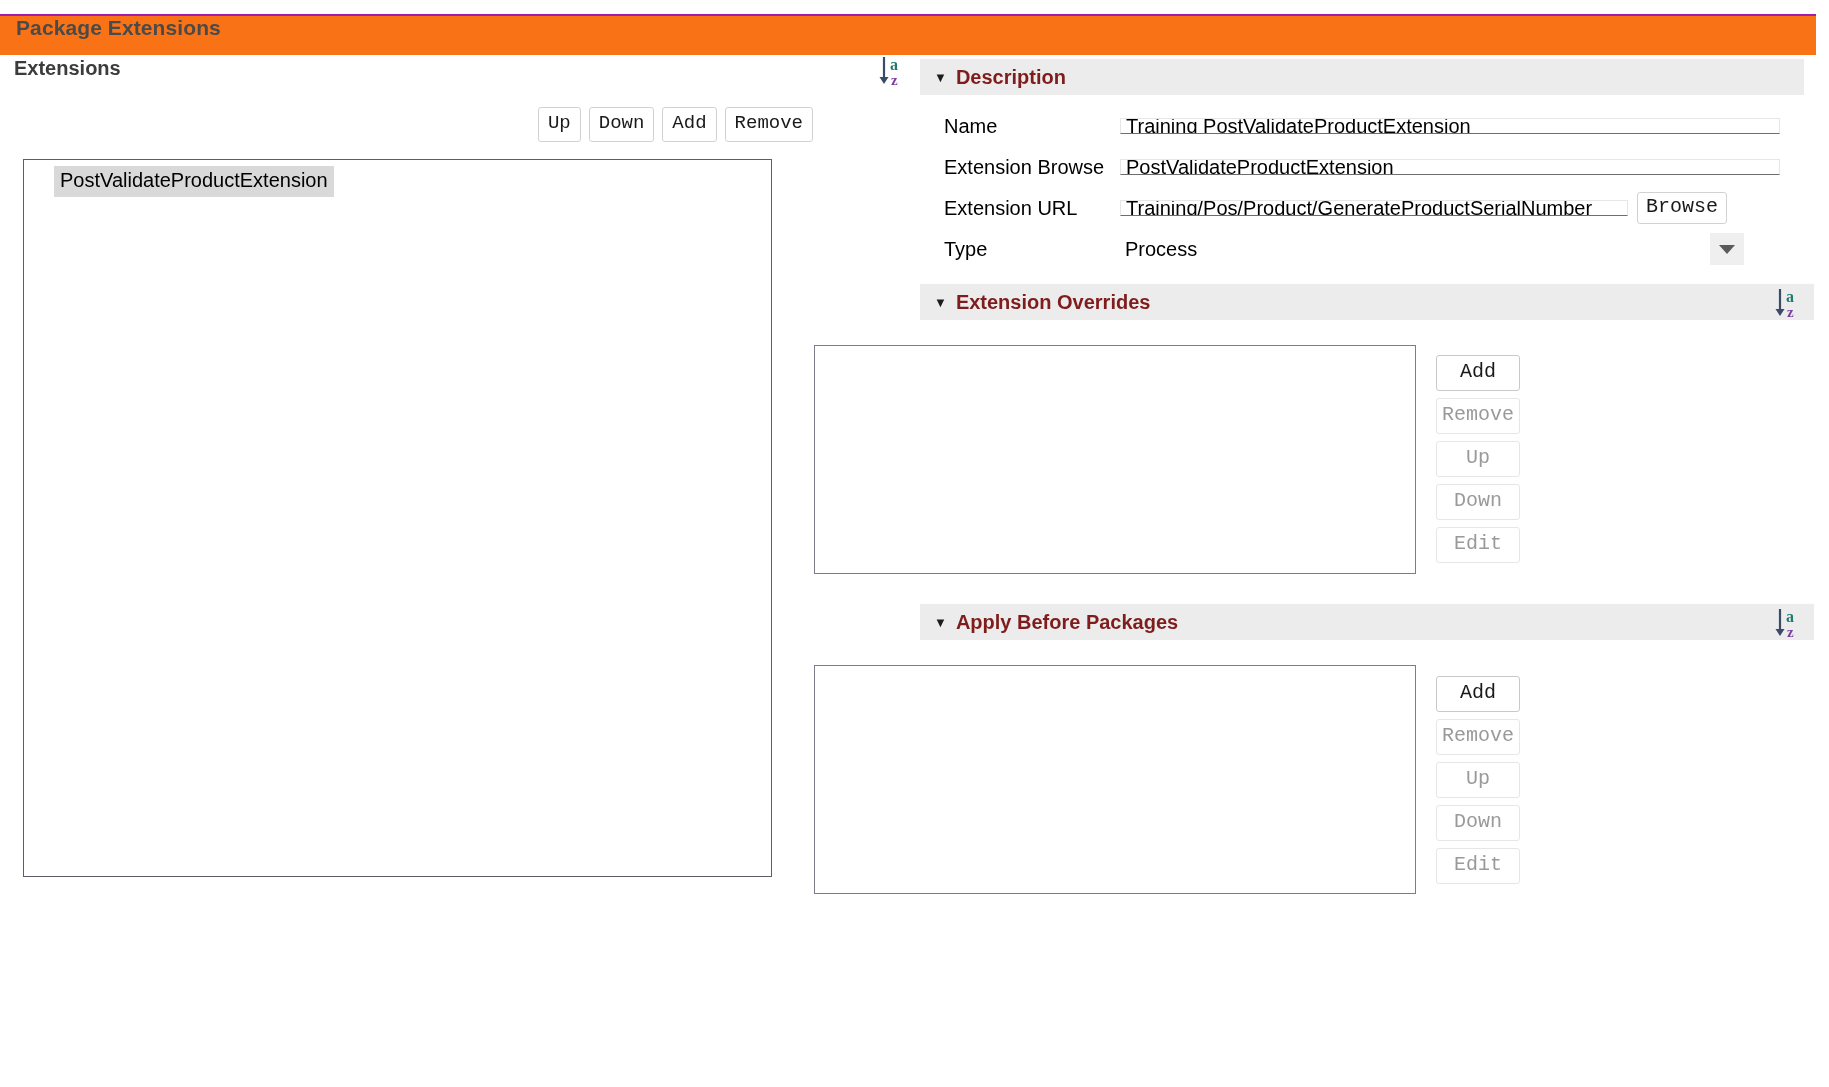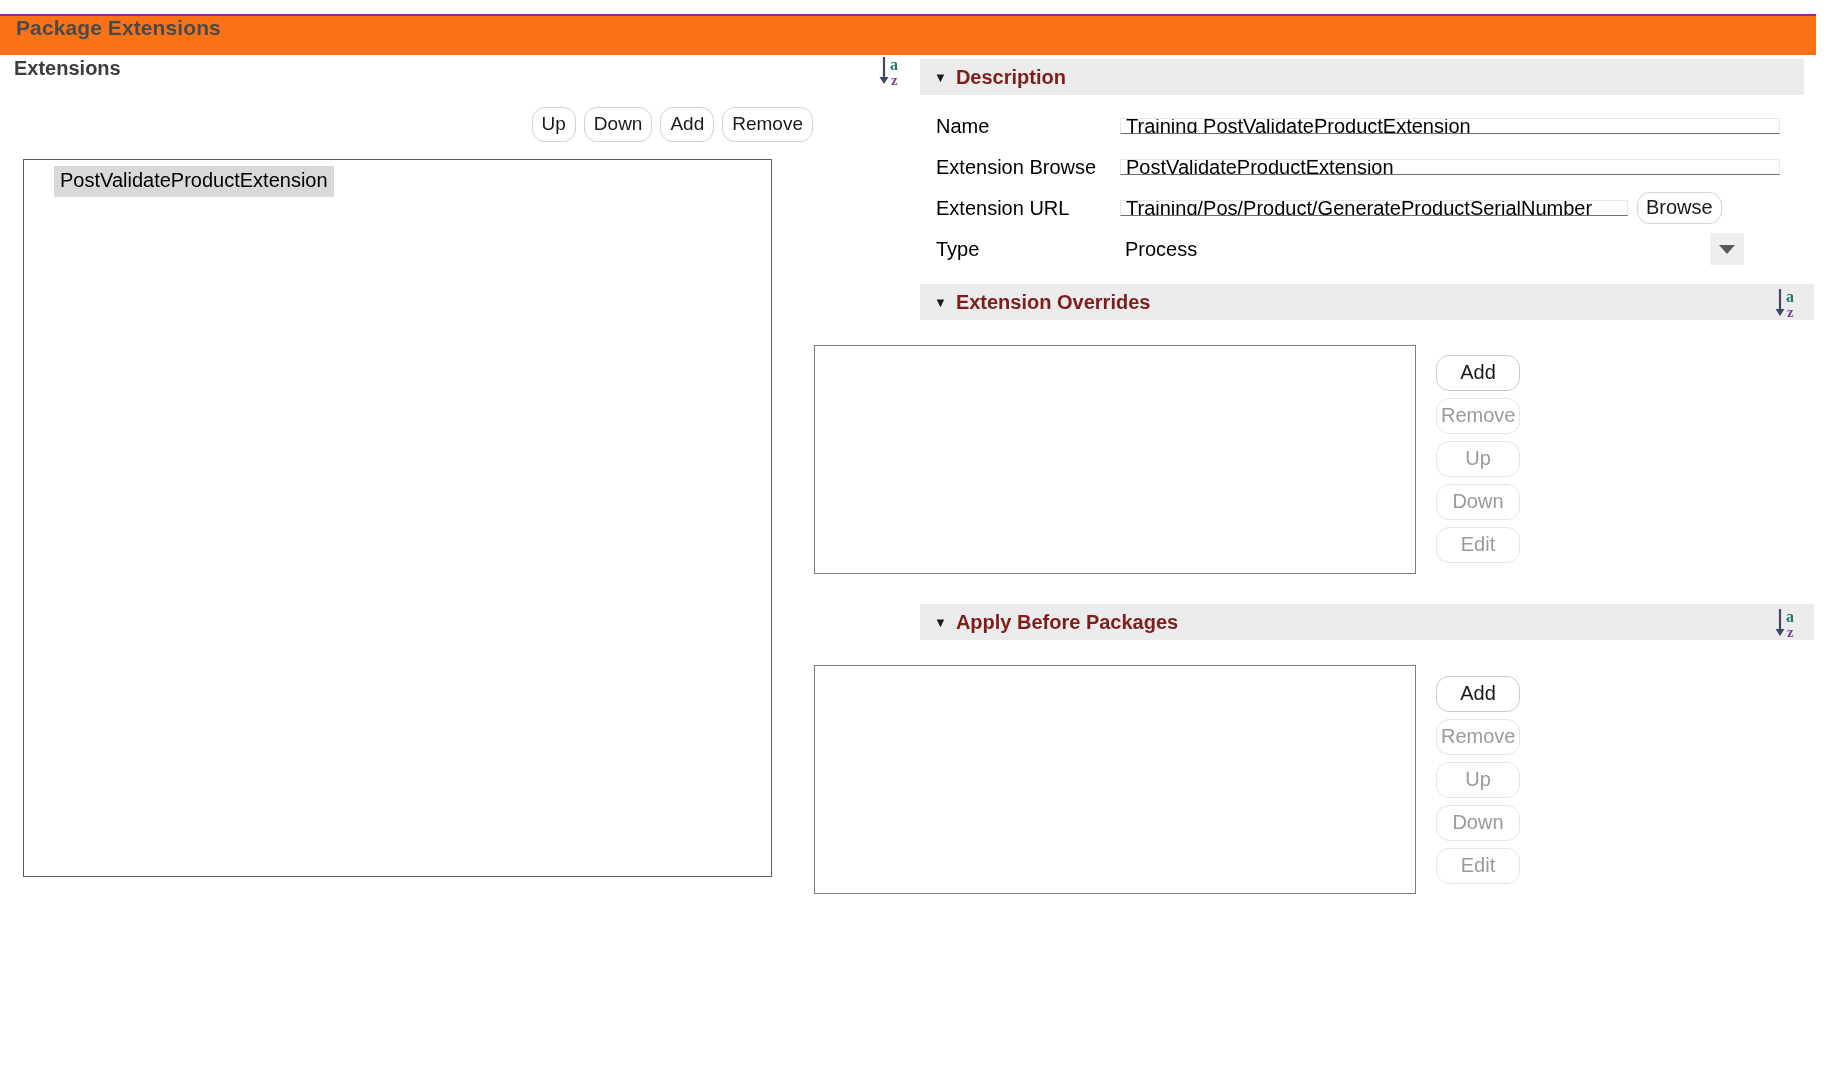--- a/index.html
+++ b/index.html
@@ -65,27 +65,27 @@
   .sort-svg { display: block; }
 
   .left-buttons {
     position: absolute;
     right: 147px;
     top: 58px;
     display: flex;
     gap: 8px;
   }
   .btn {
-    font-family: Liberation Sans, sans-serif;
+    font-family: Liberation Mono, monospace;
     font-size: 19px;
     line-height: 1;
     color: #1a1a1a;
     background: #ffffff;
     border: 1px solid #d2d2d2;
-    border-radius: 13px;
+    border-radius: 3px;
     padding: 6px 9px 8px 9px;
     box-sizing: border-box;
     cursor: pointer;
     white-space: nowrap;
   }
   .btn.disabled {
     color: #9a9a9a;
     border-color: #e6e6e6;
     cursor: default;
   }
@@ -159,21 +159,21 @@
   
   .form-row {
     position: absolute;
     left: 0;
     height: 32px;
     display: flex;
     align-items: center;
   }
   .form-label {
     position: absolute;
-    left: 16px;
+    left: 24px;
     font-size: 20px;
     color: #000;
     white-space: nowrap;
   }
   .text-input {
     position: absolute;
     left: 200px;
     height: 16px;
     box-sizing: border-box;
     font-family: "Liberation Sans", sans-serif;

